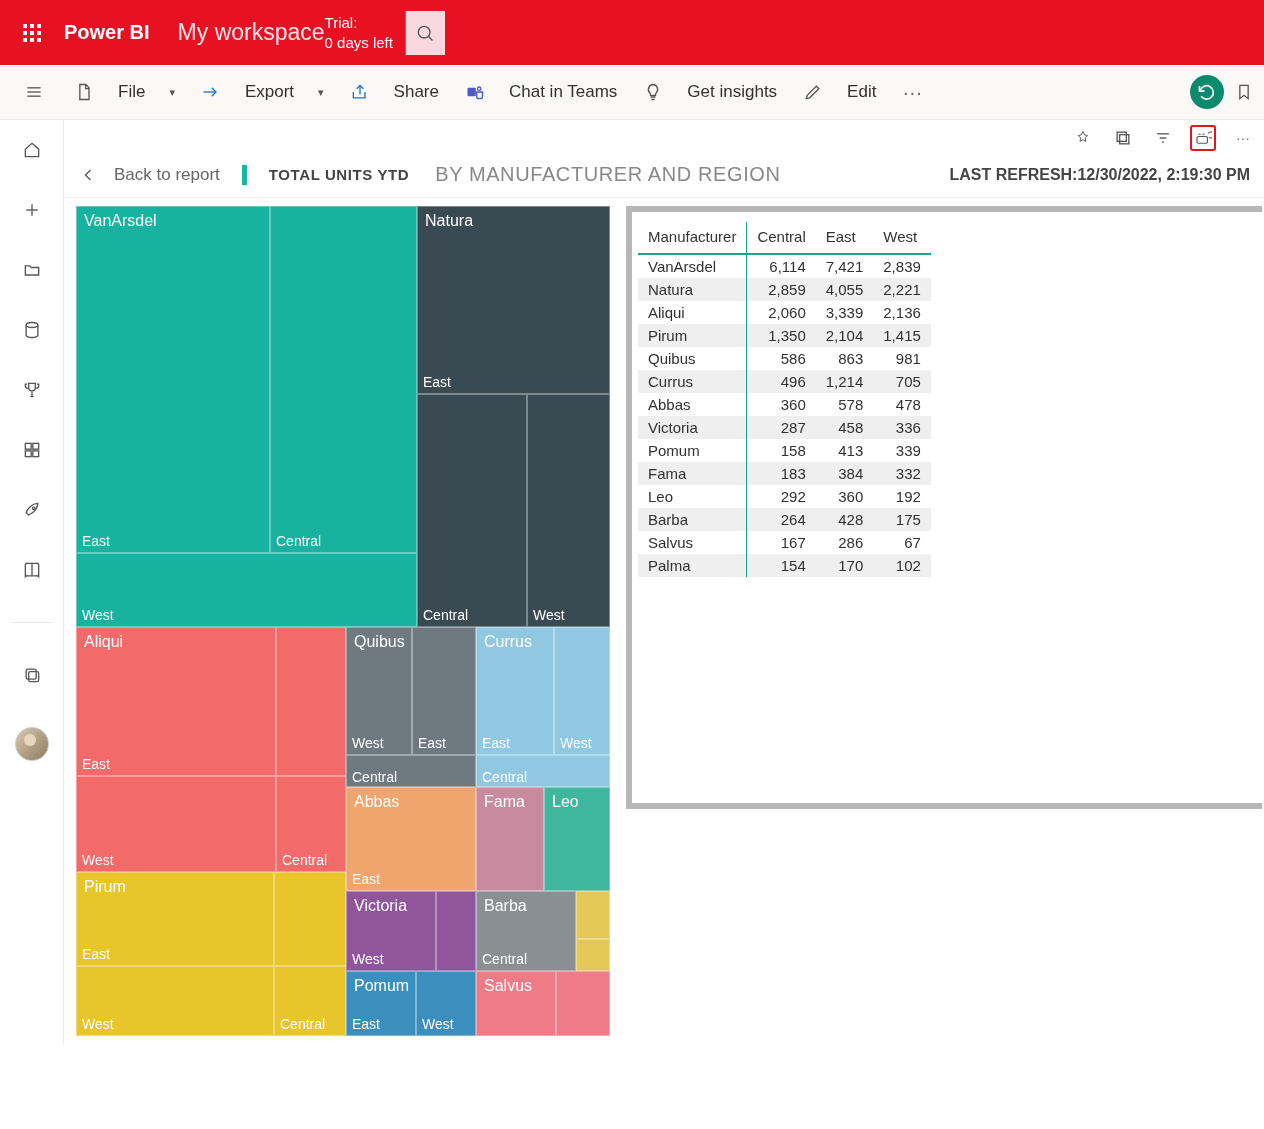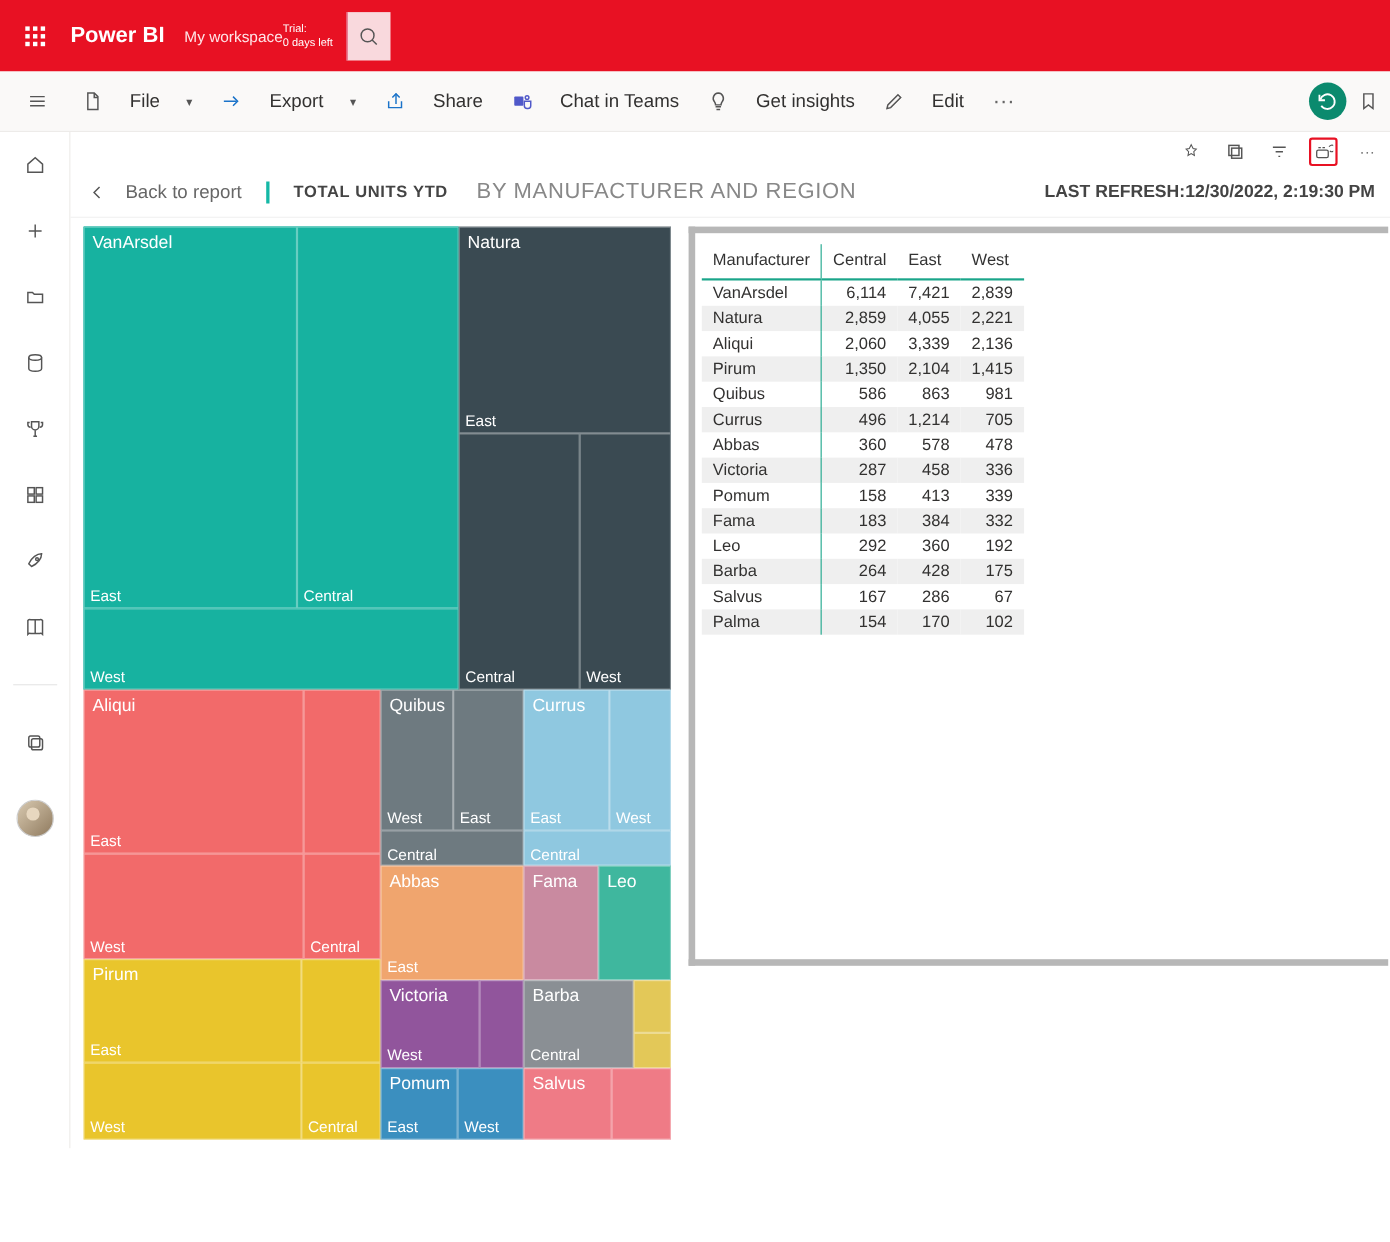--- a/index.html
+++ b/index.html
@@ -3,26 +3,26 @@
 <meta charset="utf-8">
 <style>
   * { box-sizing: border-box; margin: 0; padding: 0; }
   body { font-family: "Segoe UI", Arial, sans-serif; font-size: 14px; color: #323130; width: 1264px; background:#fff;}
   
   
   .topbar { background: #E81123; color: #fff; height: 65px; display: flex; align-items: center; padding: 0 8px; }
   .app-launcher { width:48px; display:flex; justify-content:center; align-items:center; font-size:20px; cursor:pointer;}
   .dots-grid { display:grid; grid-template-columns:repeat(3,4px); grid-template-rows:repeat(3,4px); gap:3px;}
   .dots-grid span { width:4px; height:4px; background:#fff;}
-  .brand { font-size:20px; font-weight:600; margin-left:8px; margin-right:18px;}
-  .workspace { font-size:14px; font-weight:400; color:#ffe5e8;}
+  .brand { font-size:20px; font-weight:600; margin-left:8px; margin-right:28px;}
+  .workspace { font-size:23px; font-weight:400; color:#ffe5e8;}
   .topbar-center { margin-left:auto; margin-right:auto; display:flex; align-items:center; gap:20px; font-size:19px;}
   .topbar-center .sep { color: #fff; opacity:0.6;}
   .data-updated { display:flex; align-items:center; gap:10px; cursor:pointer;}
-  .trial { text-align:left; font-size:10px; line-height:1.3; margin-right:12px;}
+  .trial { text-align:left; font-size:15px; line-height:1.3; margin-right:12px;}
   .search-btn { background:#F9D9DD; width:40px; height:44px; display:flex; align-items:center; justify-content:center; border-left:1px solid #d46; cursor:pointer;}
   .search-btn svg { stroke:#333;}
   
   
   .toolbar { height:55px; background:#faf9f8; border-bottom:1px solid #edebe9; display:flex; align-items:center; padding-left:10px; gap:6px;}
   .left-rail-toggle { width:48px; display:flex; justify-content:center; cursor:pointer;}
   .tool-item { display:flex; align-items:center; gap:24px; padding:6px 10px; font-size:17px; cursor:pointer; border-radius:3px;}
   .chev-down { font-size:11px; color:#555;}
   .toolbar-right { margin-left:auto; display:flex; align-items:center; gap:10px; padding-right:10px;}
   .undo-circle { width:34px; height:34px; border-radius:50%; background:#0b8a6e; display:flex; align-items:center; justify-content:center; color:#fff;}
@@ -37,34 +37,34 @@
   
   .content { flex:1; }
   
   
   .vis-actions { height:32px; display:flex; justify-content:flex-end; align-items:center; gap:14px; padding:4px 8px 0 0;}
   .vis-actions .icon-btn { width:26px; height:26px; display:flex; align-items:center; justify-content:center; color:#777; cursor:pointer; border-radius:3px;}
   .vis-actions .hl { border:2px solid #E81123; border-radius:3px; padding:2px;}
   
   
   .crumb-bar { height:46px; display:flex; align-items:center; padding:0 14px; border-bottom:1px solid #f0f0f0;}
-  .back { display:flex; align-items:center; gap:16px; color:#666; font-size:17px; cursor:pointer; padding-right:22px; border-right:3px solid #14b8a6; margin-right:22px;}
+  .back { display:flex; align-items:center; gap:16px; color:#666; font-size:17px; cursor:pointer; padding-right:22px; border-right:5px solid #14b8a6; margin-right:22px;}
   .crumb-title { font-size:15px; font-weight:700; letter-spacing:0.6px; color:#444;}
   .crumb-sub { font-size:20px; letter-spacing:0.6px; color:#888; margin-left:26px;}
   .last-refresh { margin-left:auto; font-size:16px; color:#444;font-weight:bold;}
   
   
   .main-split { display:flex; gap:16px; padding:8px 2px 8px 12px;}
   .treemap { width:534px; height:830px; position:relative; font-size:15px; color:#fff;}
   .tm-cell { position:absolute; overflow:hidden;}
   .tm-label-top { position:absolute; top:6px; left:8px; font-size:16px;}
   .tm-label-bot { position:absolute; bottom:4px; left:6px; font-size:14px;}
   .tm-border { box-shadow: inset 0 0 0 1px rgba(255,255,255,0.35);}
   
-  .table-wrap { flex:1; border:6px solid #b7b7b7; border-right:0; padding:10px 0 0 0; background:#fff; height:672px; overflow:auto;}
+  .table-wrap { flex:1; border:6px solid #b7b7b7; border-right:0; padding:10px 0 0 0; background:#fff; height:603px; overflow:auto;}
   table.data { border-collapse:collapse; font-size:15px; margin-left:6px;}
   table.data th { text-align:left; font-weight:400; padding:6px 10px 8px 10px; border-bottom:2px solid #1aa58a; color:#333;}
   table.data td { padding:3px 10px; text-align:right;}
   table.data td.mfr { text-align:left; border-right:1px solid #1aa58a;}
   table.data th.mfr { border-right:1px solid #1aa58a;}
   table.data tr.alt td { background:#efefef;}
   table.data th:nth-child(2), table.data th:nth-child(3), table.data th:nth-child(4){ text-align:left;}
   
   svg.ic { width:20px; height:20px; stroke:#555; fill:none; stroke-width:1.6;}
   svg.ic-w { stroke:#fff;}

